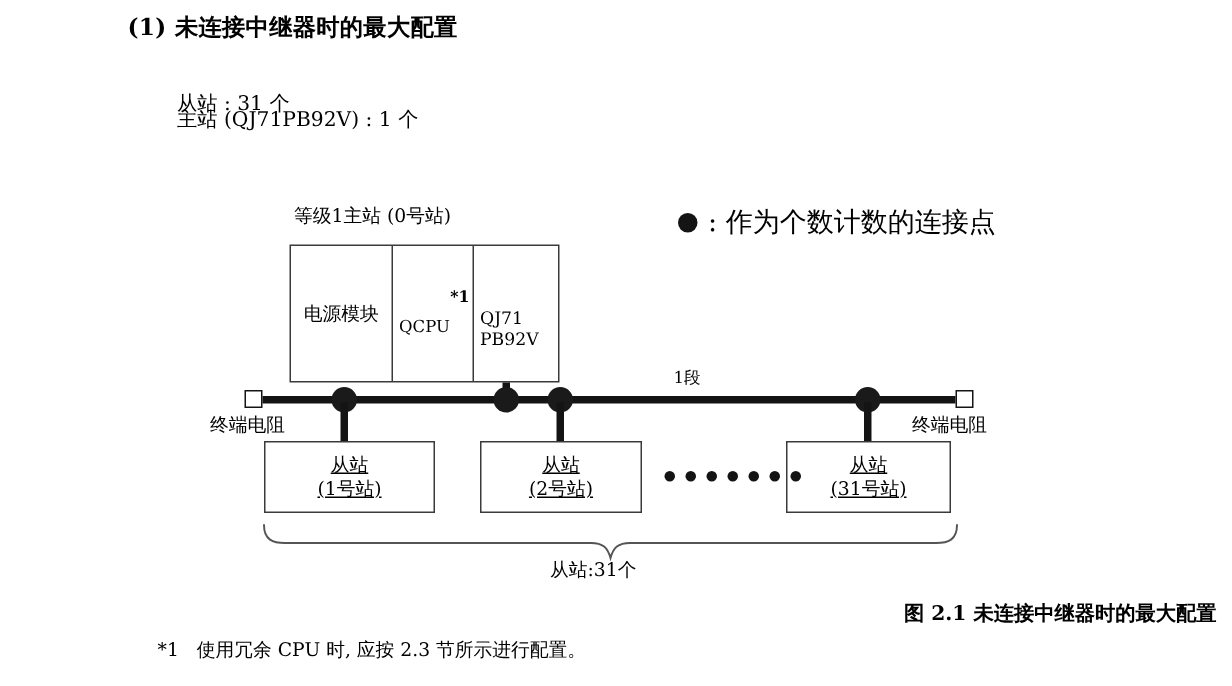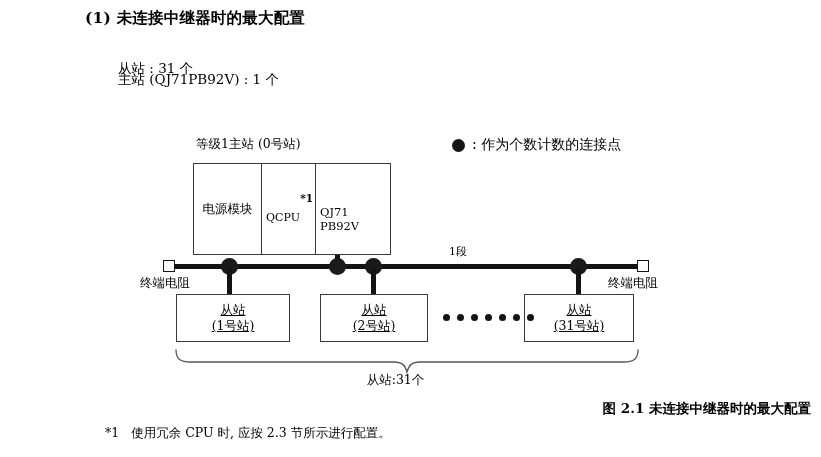--- a/index.html
+++ b/index.html
@@ -26,37 +26,37 @@
   }
   #heading-line-slave{
     left:118px;top:60px;
     font-size:13.5px;white-space:nowrap;
   }
 
   
   #legend{
     left:452px;top:136px;
     display:flex;align-items:center;gap:7px;
-    font-size:14px;white-space:nowrap;justify-content:space-between;
+    font-size:18px;white-space:nowrap;justify-content:space-between;
   }
   #legend .dot{
     width:13px;height:13px;border-radius:50%;
     background:#141414;display:inline-block;
   }
 
   
   #master-label{
     left:196px;top:136px;
     font-size:12.5px;white-space:nowrap;
   }
 
   
   #master-rack{
     left:193px;top:163px;
-    width:198px;height:92px;
+    width:180px;height:92px;
     border:1.3px solid #3a3a3a;
     box-sizing:border-box;
     display:flex;
   }
   #master-rack .cell{
     position:relative;
     box-sizing:border-box;
     display:flex;align-items:center;justify-content:center;
     font-size:12.5px;
   }

